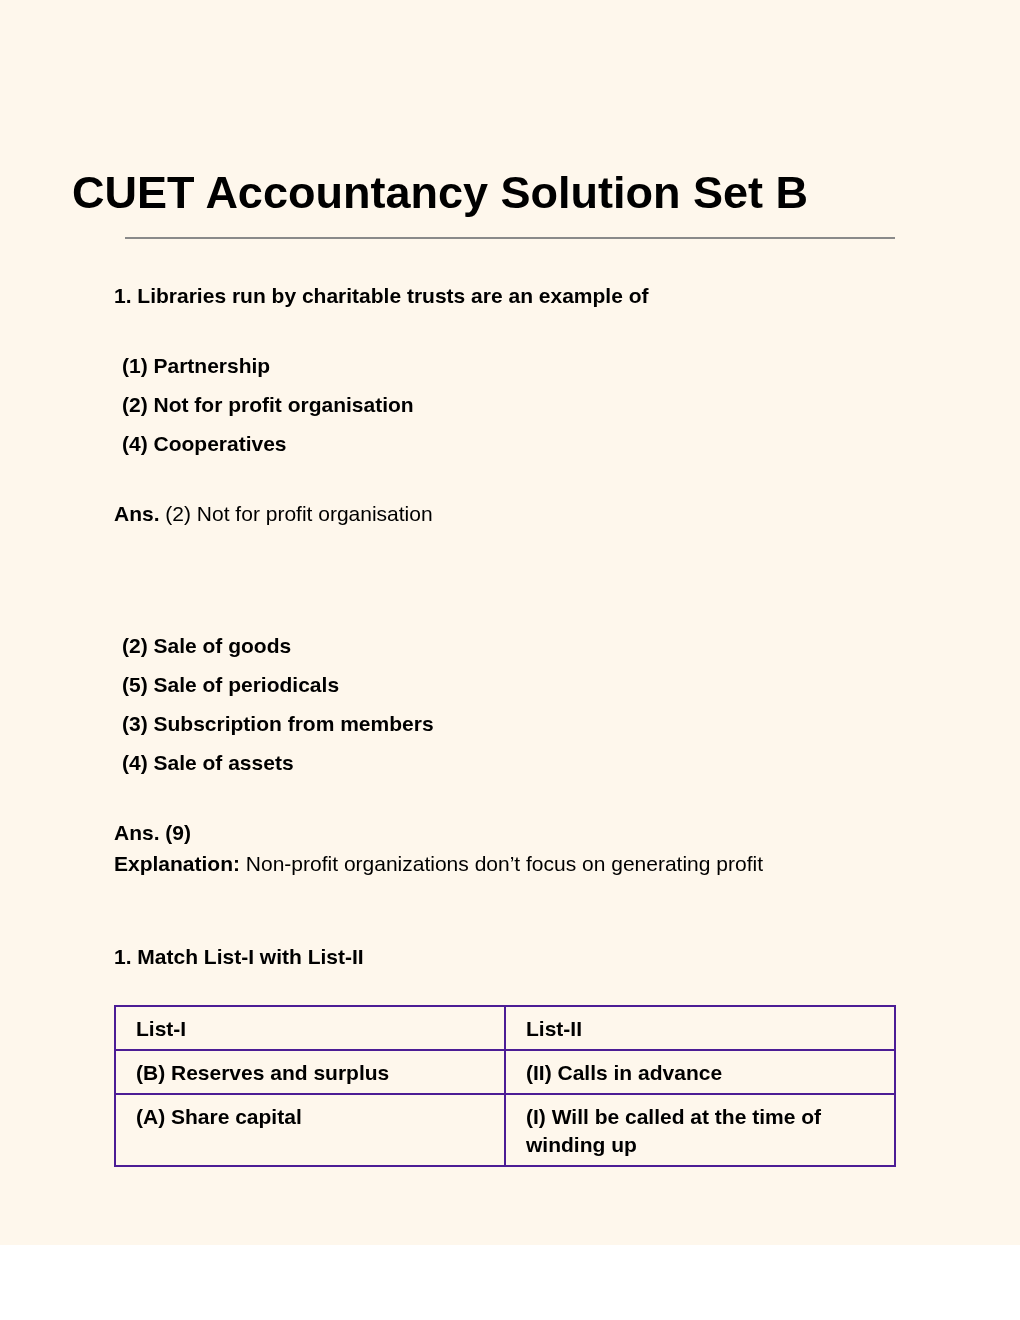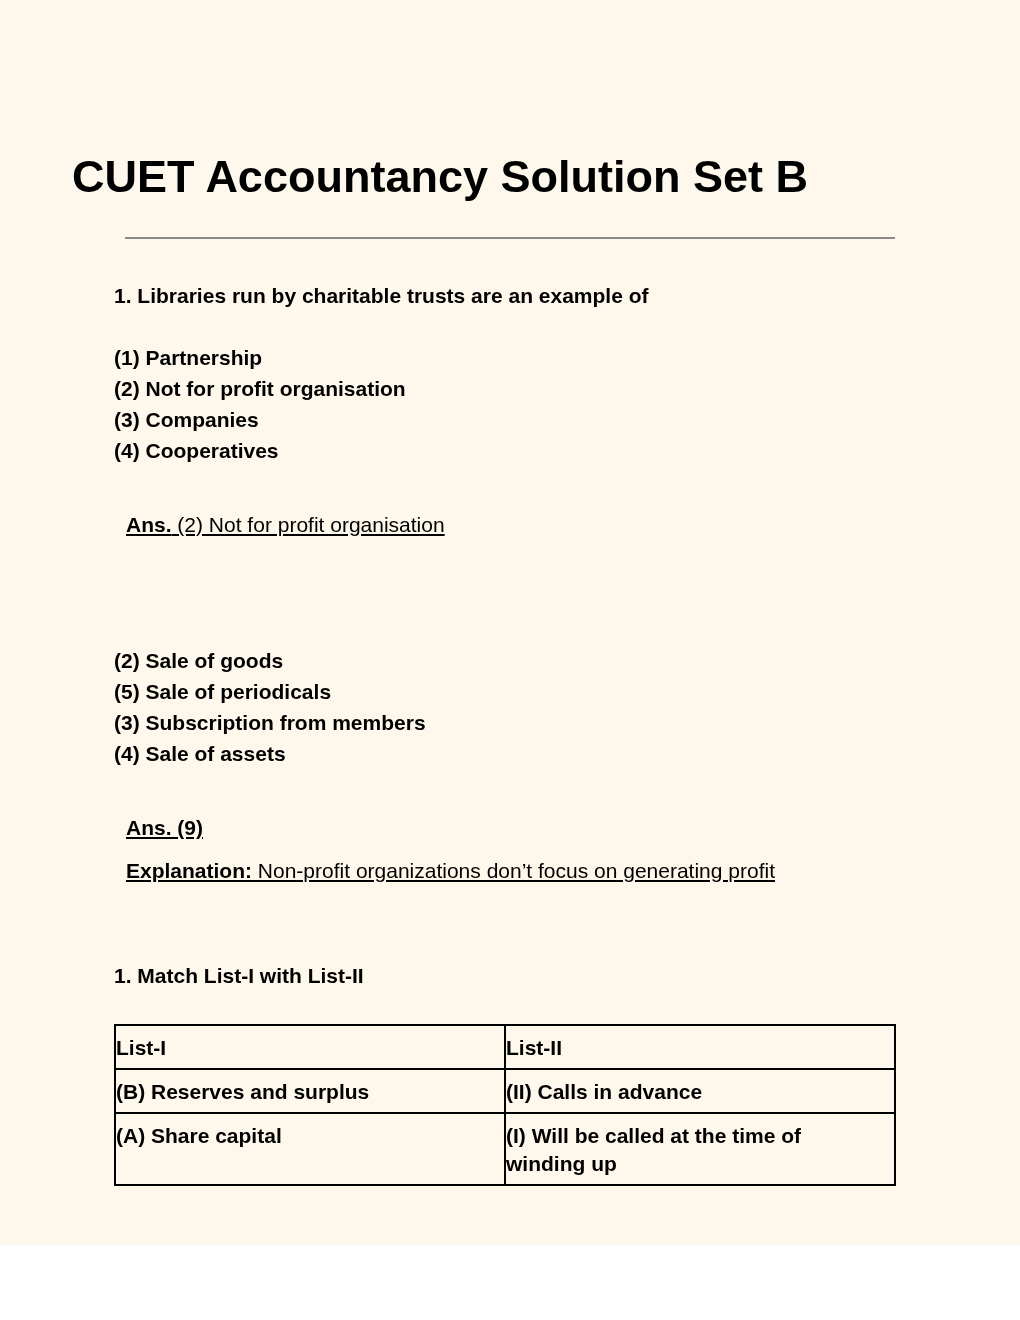--- a/index.html
+++ b/index.html
@@ -20,21 +20,21 @@
       left: 0;
       top: 0;
       width: 1020px;
       height: 1245px;
       background: #fef7ec;
     }
     .title {
       position: absolute;
       left: 0;
       width: 880px;
-      top: 150px;
+      top: 166px;
       text-align: center;
       font-weight: bold;
       font-size: 45px;
       line-height: 54px;
       letter-spacing: 0px;
     }
     .divider {
       position: absolute;
       left: 125px;
       top: 237px;
@@ -49,59 +49,57 @@
       width: 790px;
       font-size: 21px;
       line-height: 31px;
     }
     .q {
       font-weight: bold;
       margin: 0;
     }
     .opt {
       font-weight: bold;
-      margin: 0;
+      margin: 8px;
     }
     .ans {
-      margin: 12px;
-      text-decoration: underline;
+      margin: 0;
     }
     .ans b { font-weight: bold; }
     .gap1 { height: 31px; }
     .gap2 { height: 62px; }
     table.match {
       border-collapse: collapse;
       width: 782px;
       margin-top: 33px;
       font-size: 21px;
       line-height: 28px;
       font-weight: bold;
     }
     table.match td {
-      border: 2px solid #000000;
+      border: 2px solid #4c1d95;
       vertical-align: top;
-      padding: 8px 8px 6px 0;
+      padding: 8px 8px 6px 20px;
       width: 50%;
     }
   </style>
 </head>
 <body>
 
 <div class="page">
   <div class="title">CUET Accountancy Solution Set B</div>
   <div class="divider"></div>
 
   <div class="content">
 
     <div>
       <p class="q">1. Libraries run by charitable trusts are an example of</p>
       <div class="gap1"></div>
       <p class="opt">(1) Partnership</p>
       <p class="opt">(2) Not for profit organisation</p>
-      <p class="opt">(3) Companies</p>
       <p class="opt">(4) Cooperatives</p>
       <div class="gap1"></div>
       <p class="ans"><b>Ans.</b><span> (2) Not for profit organisation</span></p>
     </div>
 
     <div class="gap2"></div>
 
     <div>
       <div class="gap1"></div>
       <p class="opt">(2) Sale of goods</p>

